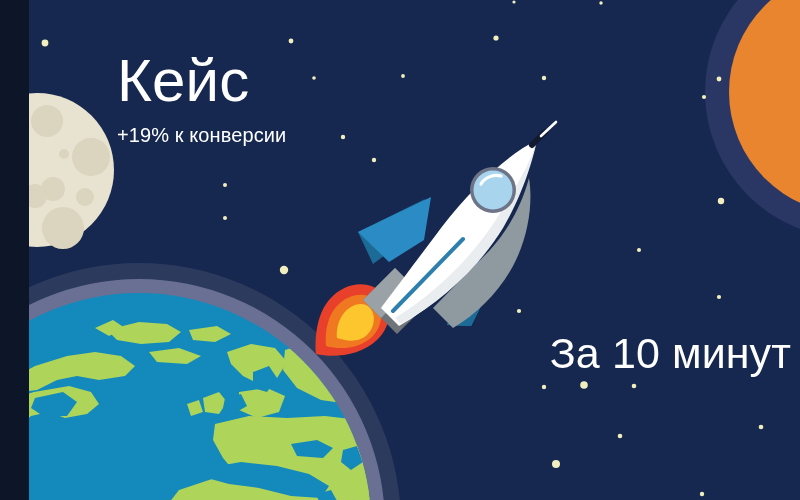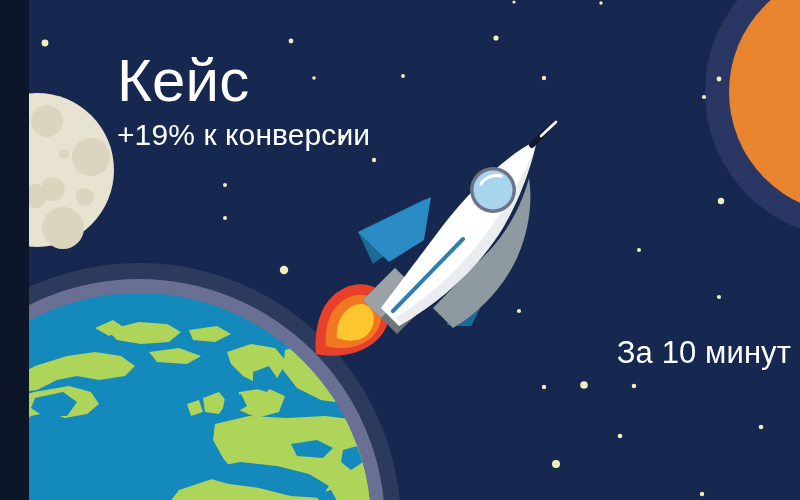--- a/index.html
+++ b/index.html
@@ -37,28 +37,28 @@
   #headline {
     left: 88px;
     top: 48px;
     font-size: 60px;
     font-weight: 400;
     line-height: 66px;
   }
   #subhead {
     left: 88px;
     top: 116px;
-    font-size: 30px;
+    font-size: 20px;
     font-weight: 400;
     line-height: 38px;
   }
   #tagline {
     right: 38px;
     top: 330px;
-    font-size: 31px;
+    font-size: 43px;
     font-weight: 400;
     line-height: 46px;
     text-align: right;
   }
 </style>
 </head>
 <body>
 
 <div id="banner">
 

